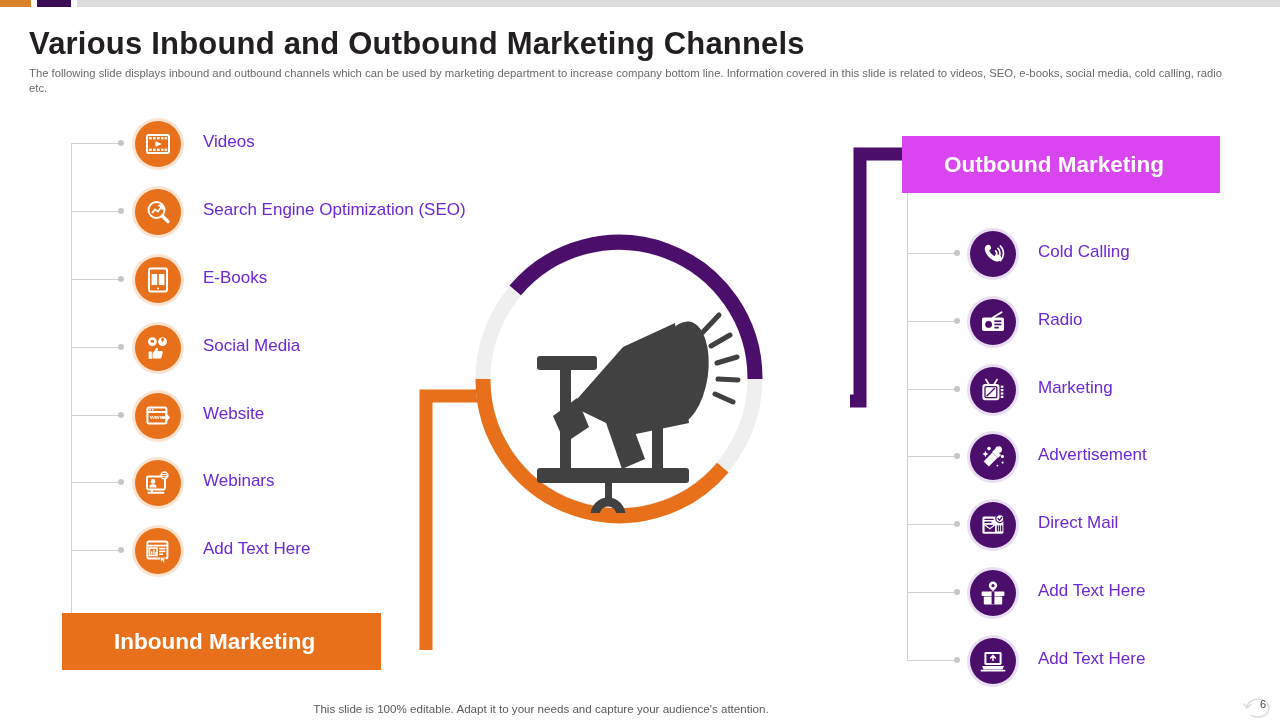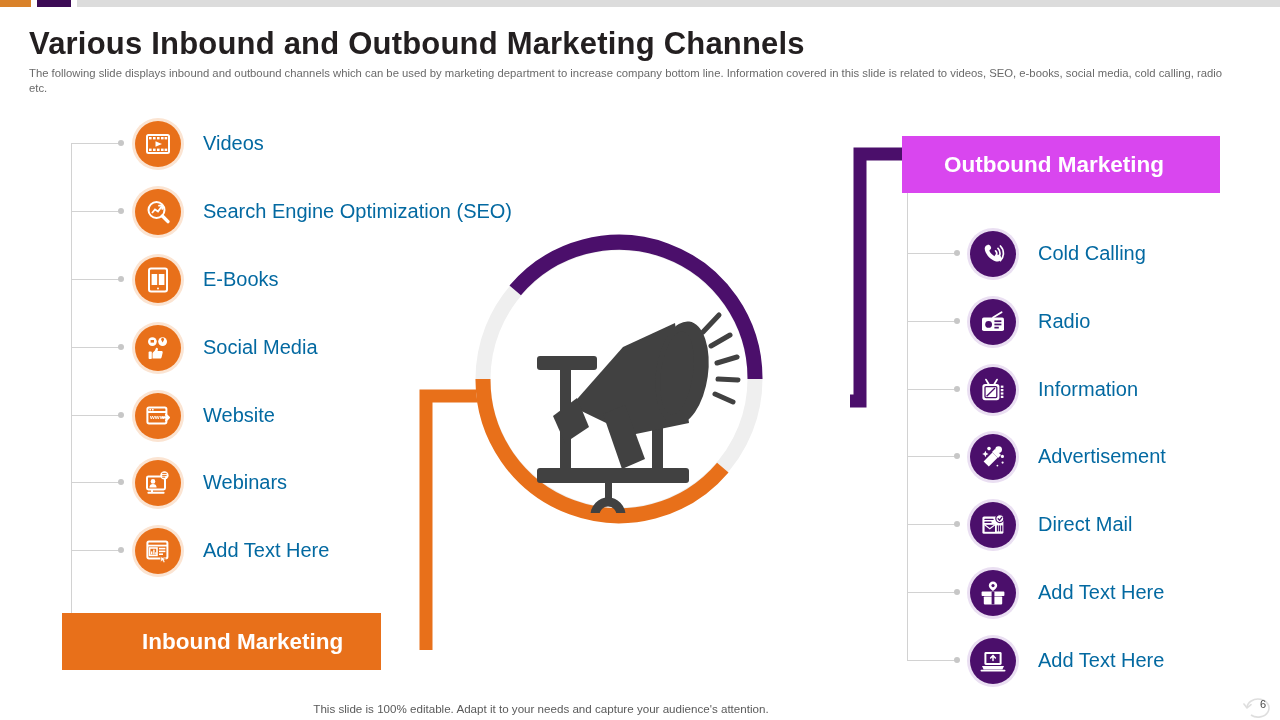--- a/index.html
+++ b/index.html
@@ -58,21 +58,21 @@
     border-radius: 50%; background: #C7C7C7;
   }
   .row .badge {
     position: absolute; top: 0; width: 46px; height: 46px; border-radius: 50%;
     display: flex; align-items: center; justify-content: center;
   }
   .badge.orange { background: #E8701A; box-shadow: 0 0 0 3px #FBE4D2; }
   .badge.purple { background: #4B0F6B; box-shadow: 0 0 0 3px #EADFF2; }
   .badge svg { display: block; }
   .row .label {
-    position: absolute; top: 11px; font-size: 20px; color: #0369a1;
+    position: absolute; top: 11px; font-size: 17px; color: #6d28d9;
     white-space: nowrap;
   }
 
   
   .left-row  { left: 71px; width: 420px; }
   .left-row .lead  { left: 0px;   width: 49px; }
   .left-row .dot   { left: 47px; }
   .left-row .badge { left: 64px; }
   .left-row .label { left: 132px; }
 
@@ -84,21 +84,21 @@
   .right-row .label { left: 131px; }
 
   
   .banner {
     position: absolute;
     display: flex; align-items: center;
     font-weight: bold; color: #ffffff;
   }
   .banner-inbound {
     left: 62px; top: 613px; width: 319px; height: 57px;
-    background: #E8701A; font-size: 22.5px; padding-left: 80px;
+    background: #E8701A; font-size: 22.5px; padding-left: 52px;
   }
   .banner-outbound {
     left: 902px; top: 136px; width: 318px; height: 57px;
     background: #d946ef; font-size: 22.5px; padding-left: 42px;
   }
 
   
   .footer-note {
     position: absolute; left: 0; top: 702px; width: 1082px;
     text-align: center; font-size: 11.6px; color: #5A5A5A;
@@ -345,21 +345,21 @@
       <rect x="5" y="9.6" width="11.8" height="11" rx="1" fill="none" stroke="#4B0F6B" stroke-width="1.3"></rect>
       <path d="M6.6 19.2 L15 11" stroke="#4B0F6B" stroke-width="1.3"></path>
       <g fill="#fff">
           <rect x="20.8" y="8.6" width="2.6" height="2.2"></rect>
           <rect x="20.8" y="12" width="2.6" height="2.2"></rect>
           <rect x="20.8" y="15.4" width="2.6" height="2.2"></rect>
           <rect x="20.8" y="18.8" width="2.6" height="2.2"></rect>
         </g>
     </svg>
   </div>
-  <div class="label">Information</div>
+  <div class="label">Marketing</div>
 </div>
 
 <div class="row right-row" style="top:434px;">
   <div class="lead"></div>
   <div class="dot"></div>
   <div class="badge purple">
     <svg width="26" height="26" viewBox="0 0 26 26" fill="#fff">
       <path d="M3.6 17.4 L12.4 8.6 L17.6 13.8 L8.8 22.6 z"></path>
       <path d="M12 8 l6 6 3-3 -6-6 z"></path>
       <circle cx="18.6" cy="5.6" r="3.4"></circle>

